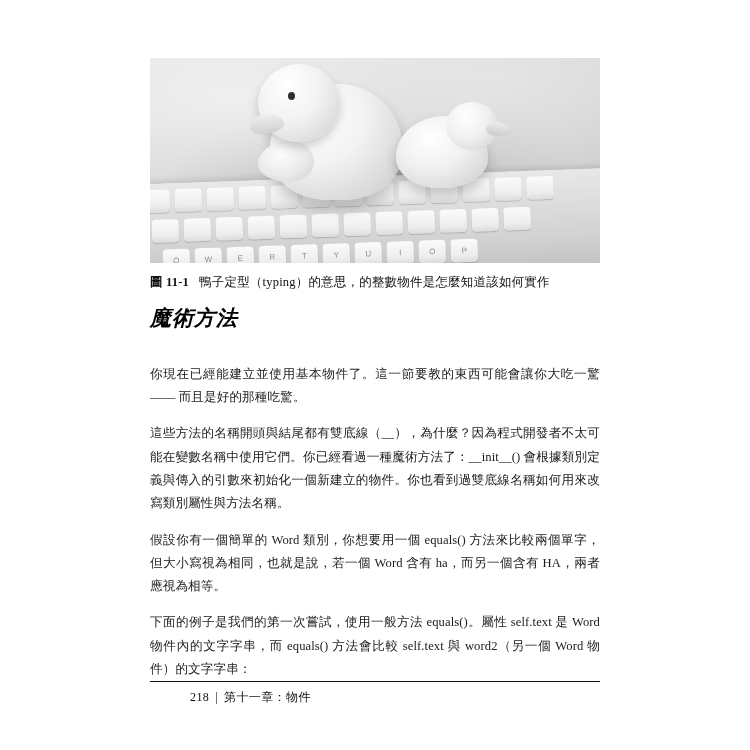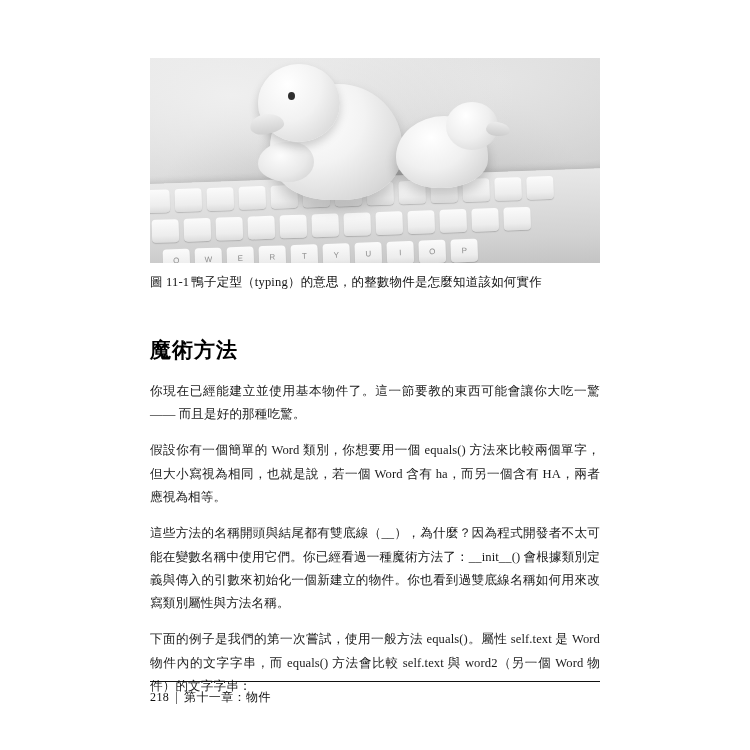--- a/index.html
+++ b/index.html
@@ -160,60 +160,62 @@
   }
   .figure-caption {
     width: 450px;
     margin: 10px auto 0 auto;
     font-size: 12.5px;
     line-height: 1.5;
     color: #111;
     letter-spacing: 0.2px;
   }
   .figure-caption .fig-num {
-    font-weight: normal;
-    margin-right: 2px;
+    font-weight: bold;
+    margin-right: 10px;
   }
   
   .section-title {
     width: 450px;
-    margin: 44px auto 0 auto;
+    margin: 12px auto 0 auto;
     font-size: 21px;
     font-weight: bold;
     letter-spacing: 1px;
     color: #000;
+    font-style: italic;
   }
   .body-wrap {
     width: 450px;
     margin: 0 auto;
   }
   p.para {
     font-size: 12.6px;
     line-height: 1.85;
     margin: 13px 0 0 0;
     text-align: justify;
     letter-spacing: 0.1px;
     color: #1a1a1a;
   }
-  p.para:first-of-type { margin-top: 16px; }
+  p.para:first-of-type { margin-top: 31px; }
   
   .footer {
     position: absolute;
     left: 150px;
     bottom: 44px;
     width: 450px;
   }
   .footer-rule {
     border-top: 1px solid #111;
     margin-bottom: 7px;
   }
   .footer-line {
     font-size: 12px;
     color: #111;
     letter-spacing: 0.4px;
+    margin-left: 40px;
   }
   .footer-sep { margin: 0 6px; }
 </style>
 </head>
 <body>
 
 <div class="page">
 
   <div class="figure-block">
     <div class="figure-image">
@@ -276,22 +278,22 @@
 
     <div class="figure-caption">
       <span class="fig-num">圖 11-1</span><span>鴨子定型（typing）的意思，的整數物件是怎麼知道該如何實作</span>
     </div>
   </div>
 
   <h2 class="section-title">魔術方法</h2>
 
   <div class="body-wrap">
     <p class="para">你現在已經能建立並使用基本物件了。這一節要教的東西可能會讓你大吃一驚 —— 而且是好的那種吃驚。</p>
+    <p class="para">這些方法的名稱開頭與結尾都有雙底線（__），為什麼？因為程式開發者不太可能在變數名稱中使用它們。你已經看過一種魔術方法了：__init__() 會根據類別定義與傳入的引數來初始化一個新建立的物件。你也看到過雙底線名稱如何用來改寫類別屬性與方法名稱。</p>
     <p class="para">假設你有一個簡單的 Word 類別，你想要用一個 equals() 方法來比較兩個單字，但大小寫視為相同，也就是說，若一個 Word 含有 ha，而另一個含有 HA，兩者應視為相等。</p>
-    <p class="para">這些方法的名稱開頭與結尾都有雙底線（__），為什麼？因為程式開發者不太可能在變數名稱中使用它們。你已經看過一種魔術方法了：__init__() 會根據類別定義與傳入的引數來初始化一個新建立的物件。你也看到過雙底線名稱如何用來改寫類別屬性與方法名稱。</p>
     <p class="para">下面的例子是我們的第一次嘗試，使用一般方法 equals()。屬性 self.text 是 Word 物件內的文字字串，而 equals() 方法會比較 self.text 與 word2（另一個 Word 物件）的文字字串：</p>
   </div>
 
   <div class="footer">
     <div class="footer-rule"></div>
     <div class="footer-line">
       <span>218</span><span class="footer-sep">|</span><span>第十一章：物件</span>
     </div>
   </div>
 

